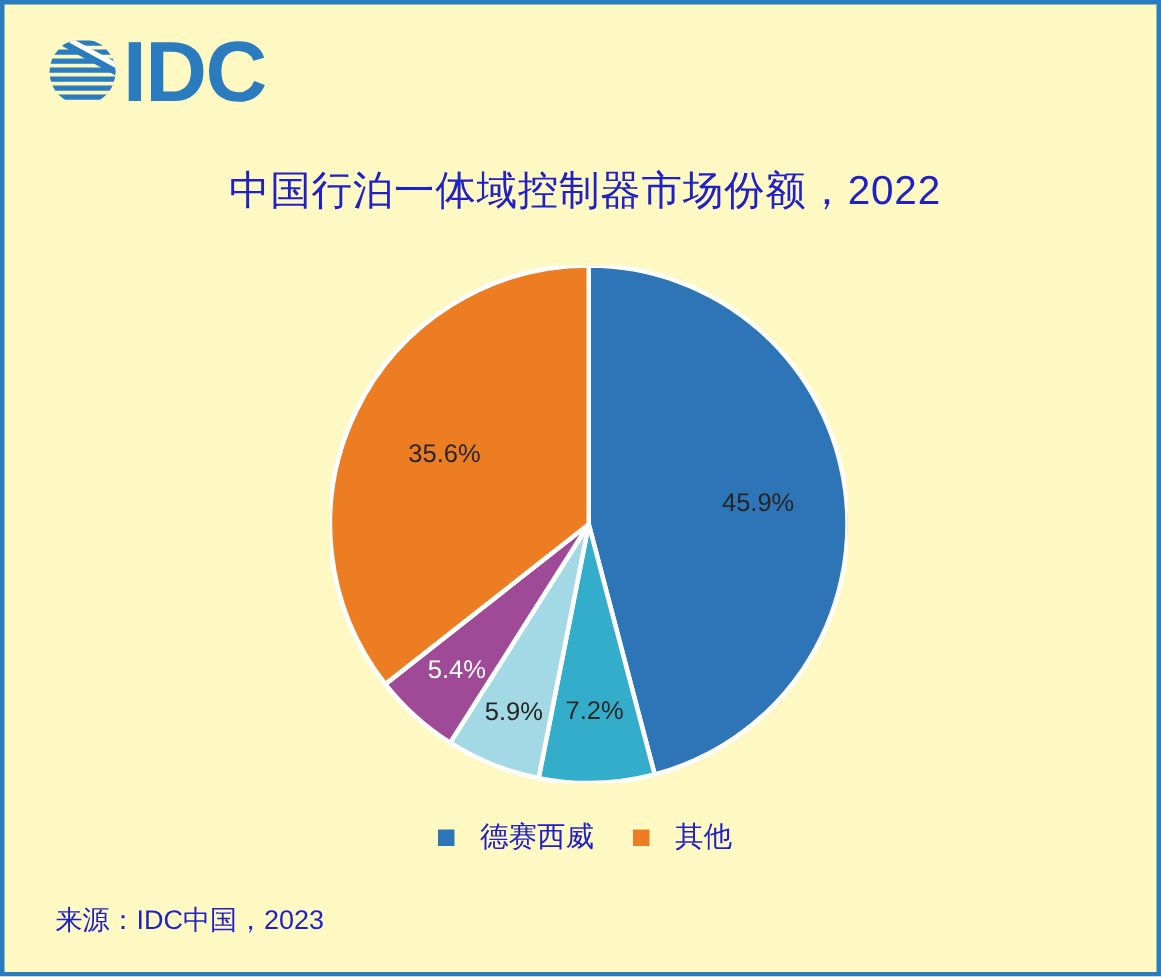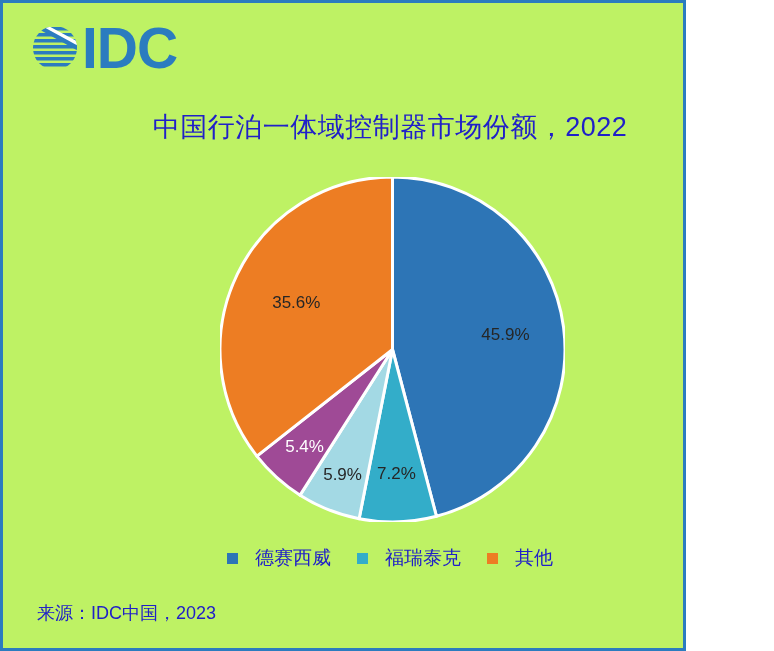--- a/index.html
+++ b/index.html
@@ -8,23 +8,23 @@
     background: #ffffff;
   }
   body {
     width: 774px;
     height: 651px;
     font-family: "Liberation Sans", "DejaVu Sans", sans-serif;
     overflow: hidden;
   }
   #page {
     position: relative;
-    width: 686px;
+    width: 774px;
     height: 651px;
-    background: #bef264;
+    background: #fef9c3;
     box-sizing: border-box;
     border: 3px solid #2B7CBF;
   }
 
   
   #logo {
     position: absolute;
     left: 27px;
     top: 16px;
     display: flex;
@@ -163,24 +163,20 @@
         </g>
     </svg>
   </div>
 
   <div id="legend">
       <div class="legend-item">
         <span class="legend-swatch" style="background: rgb(45, 117, 182);"></span>
         <span class="legend-label">德赛西威</span>
       </div>
       <div class="legend-item">
-        <span class="legend-swatch" style="background: rgb(51, 173, 201);"></span>
-        <span class="legend-label">福瑞泰克</span>
-      </div>
-      <div class="legend-item">
         <span class="legend-swatch" style="background: rgb(237, 125, 35);"></span>
         <span class="legend-label">其他</span>
       </div>
     </div>
 
   <div id="source">来源：IDC中国，2023</div>
 
 </div>
 
 </body></html>

